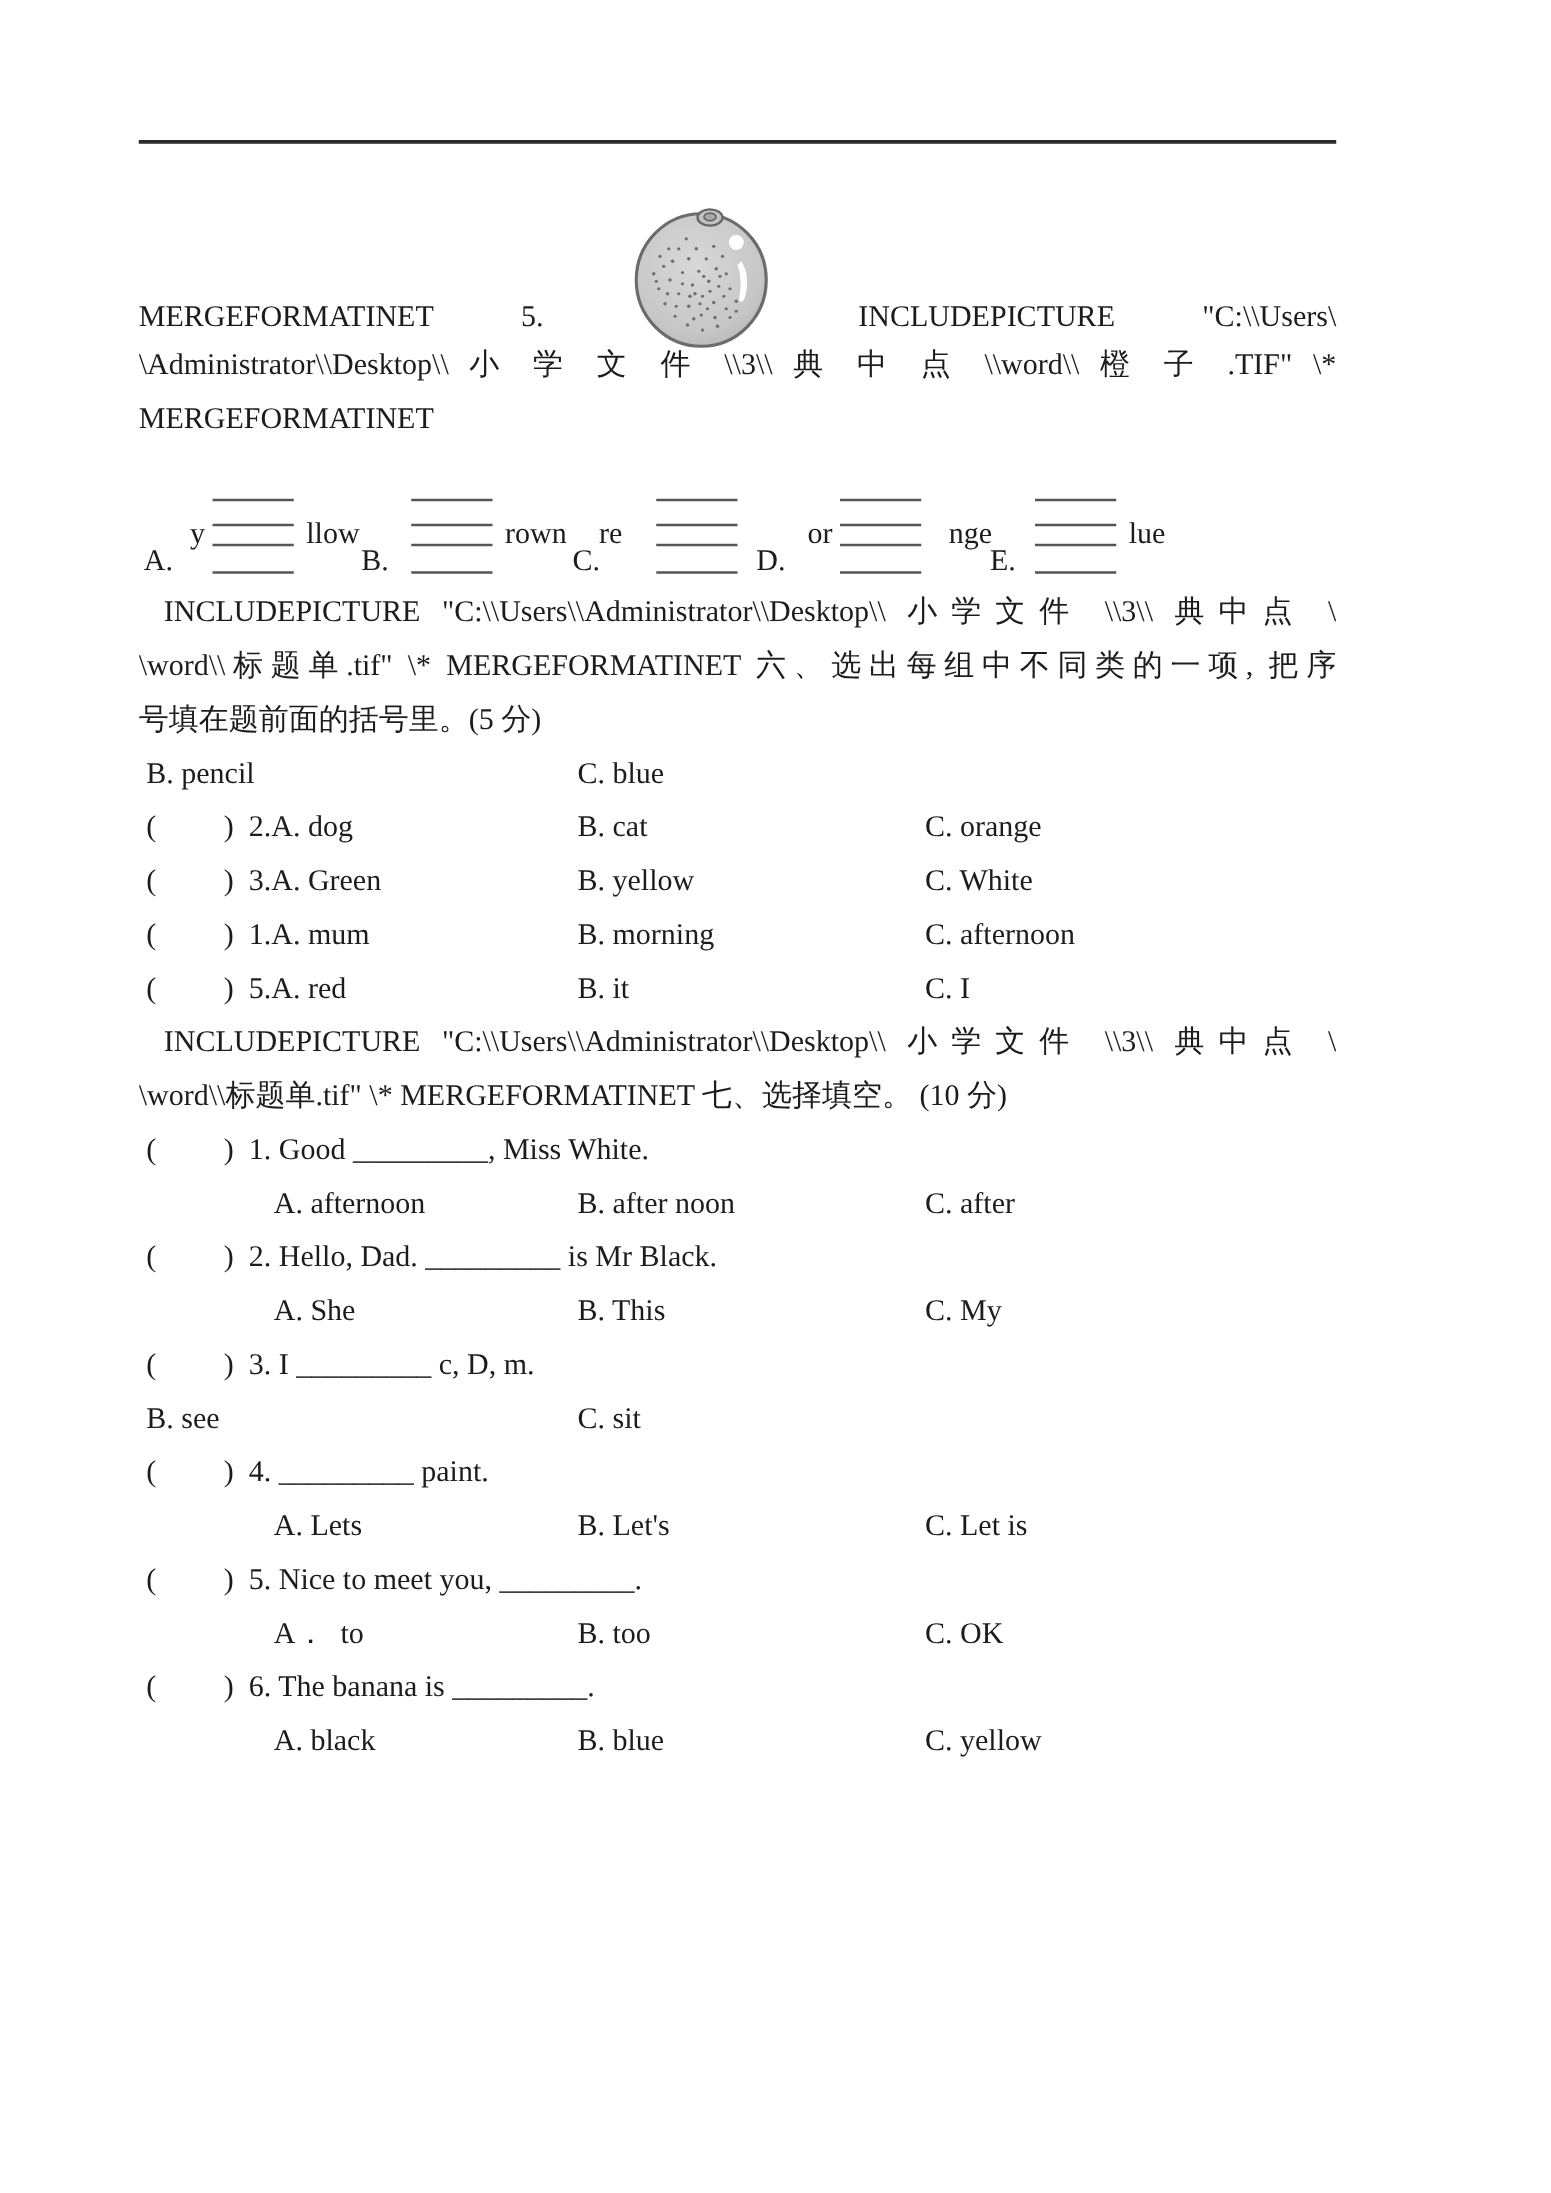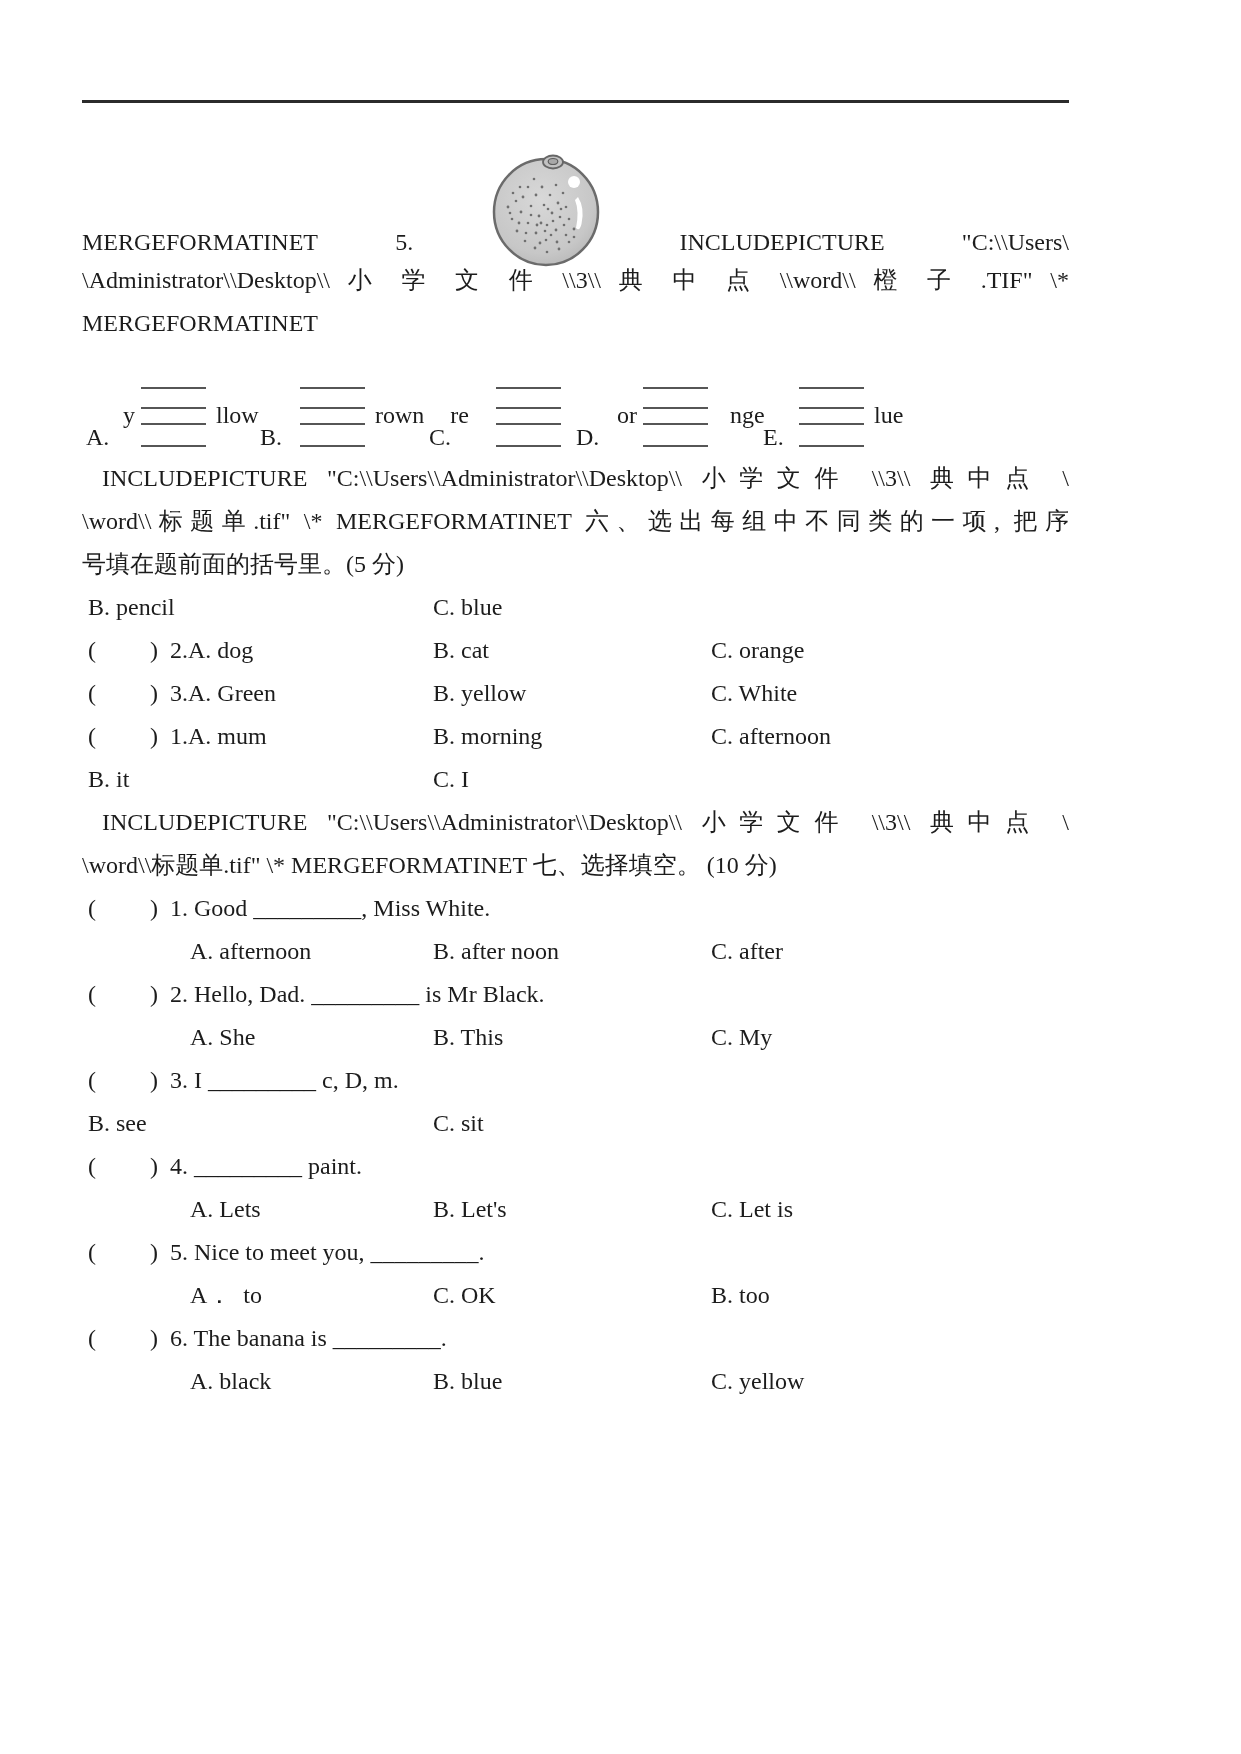--- a/index.html
+++ b/index.html
@@ -1,21 +1,21 @@
 <!DOCTYPE html>
 <html><head>
 <meta charset="utf-8">
 <style>
   html,body{margin:0;padding:0;}
   body{
     width:1241px;height:1754px;background:#ffffff;
     font-family:"Liberation Serif","DejaVu Serif",serif;
     font-size:24px;color:#1c1c1c;
   }
-  .page{padding:100px 172px 0 82px;position:relative;}
+  .page{padding:100px 172px 0 111px;position:relative;margin-top:12px;}
   .rule{height:3px;background:#2b2b2b;}
   
   .b1-line1{display:flex;justify-content:space-between;align-items:flex-end;height:152px;padding-bottom:4px;}
   .b1-line1 span{line-height:1.1;white-space:pre;}
   .orange-svg{width:112px;height:118px;margin-bottom:-12px;flex:0 0 auto;}
   .jline{line-height:43px;height:43px;text-align:justify;text-align-last:justify;white-space:nowrap;overflow:hidden;}
   .jline.ind{padding-left:20px;}
   .pline{line-height:43px;height:43px;white-space:pre;}
   
   .wb-strip{position:relative;height:78px;margin-top:30px;}
@@ -184,20 +184,21 @@
     <span>(         )  3.A. Green</span>
     <span>B. yellow</span>
     <span>C. White</span>
   </div>
   <div class="qrow">
     <span>(         )  1.A. mum</span>
     <span>B. morning</span>
     <span>C. afternoon</span>
   </div>
   <div class="qrow">
+    <span>(         )  5.A. red</span>
     <span>B. it</span>
     <span>C. I</span>
   </div>
 
   <div class="jline ind">INCLUDEPICTURE  "C:\\Users\\Administrator\\Desktop\\ 小学文件 \\3\\ 典中点 \</div>
   <div class="jline" style="text-align-last:left;">\word\\标题单.tif" \* MERGEFORMATINET 七、选择填空。  (10 分)</div>
 
   <div class="qline">(         )  1. Good _________, Miss White.</div>
   <div class="qrow">
     <span class="opt-a">A. afternoon</span>
@@ -217,22 +218,22 @@
   </div>
   <div class="qline">(         )  4. _________ paint.</div>
   <div class="qrow">
     <span class="opt-a">A. Lets</span>
     <span>B. Let's</span>
     <span>C. Let is</span>
   </div>
   <div class="qline">(         )  5. Nice to meet you, _________.</div>
   <div class="qrow">
     <span class="opt-a">A．  to</span>
+    <span>B. too</span>
     <span>C. OK</span>
-    <span>B. too</span>
   </div>
   <div class="qline">(         )  6. The banana is _________.</div>
   <div class="qrow">
     <span class="opt-a">A. black</span>
     <span>B. blue</span>
     <span>C. yellow</span>
   </div>
 
 </div>
 

